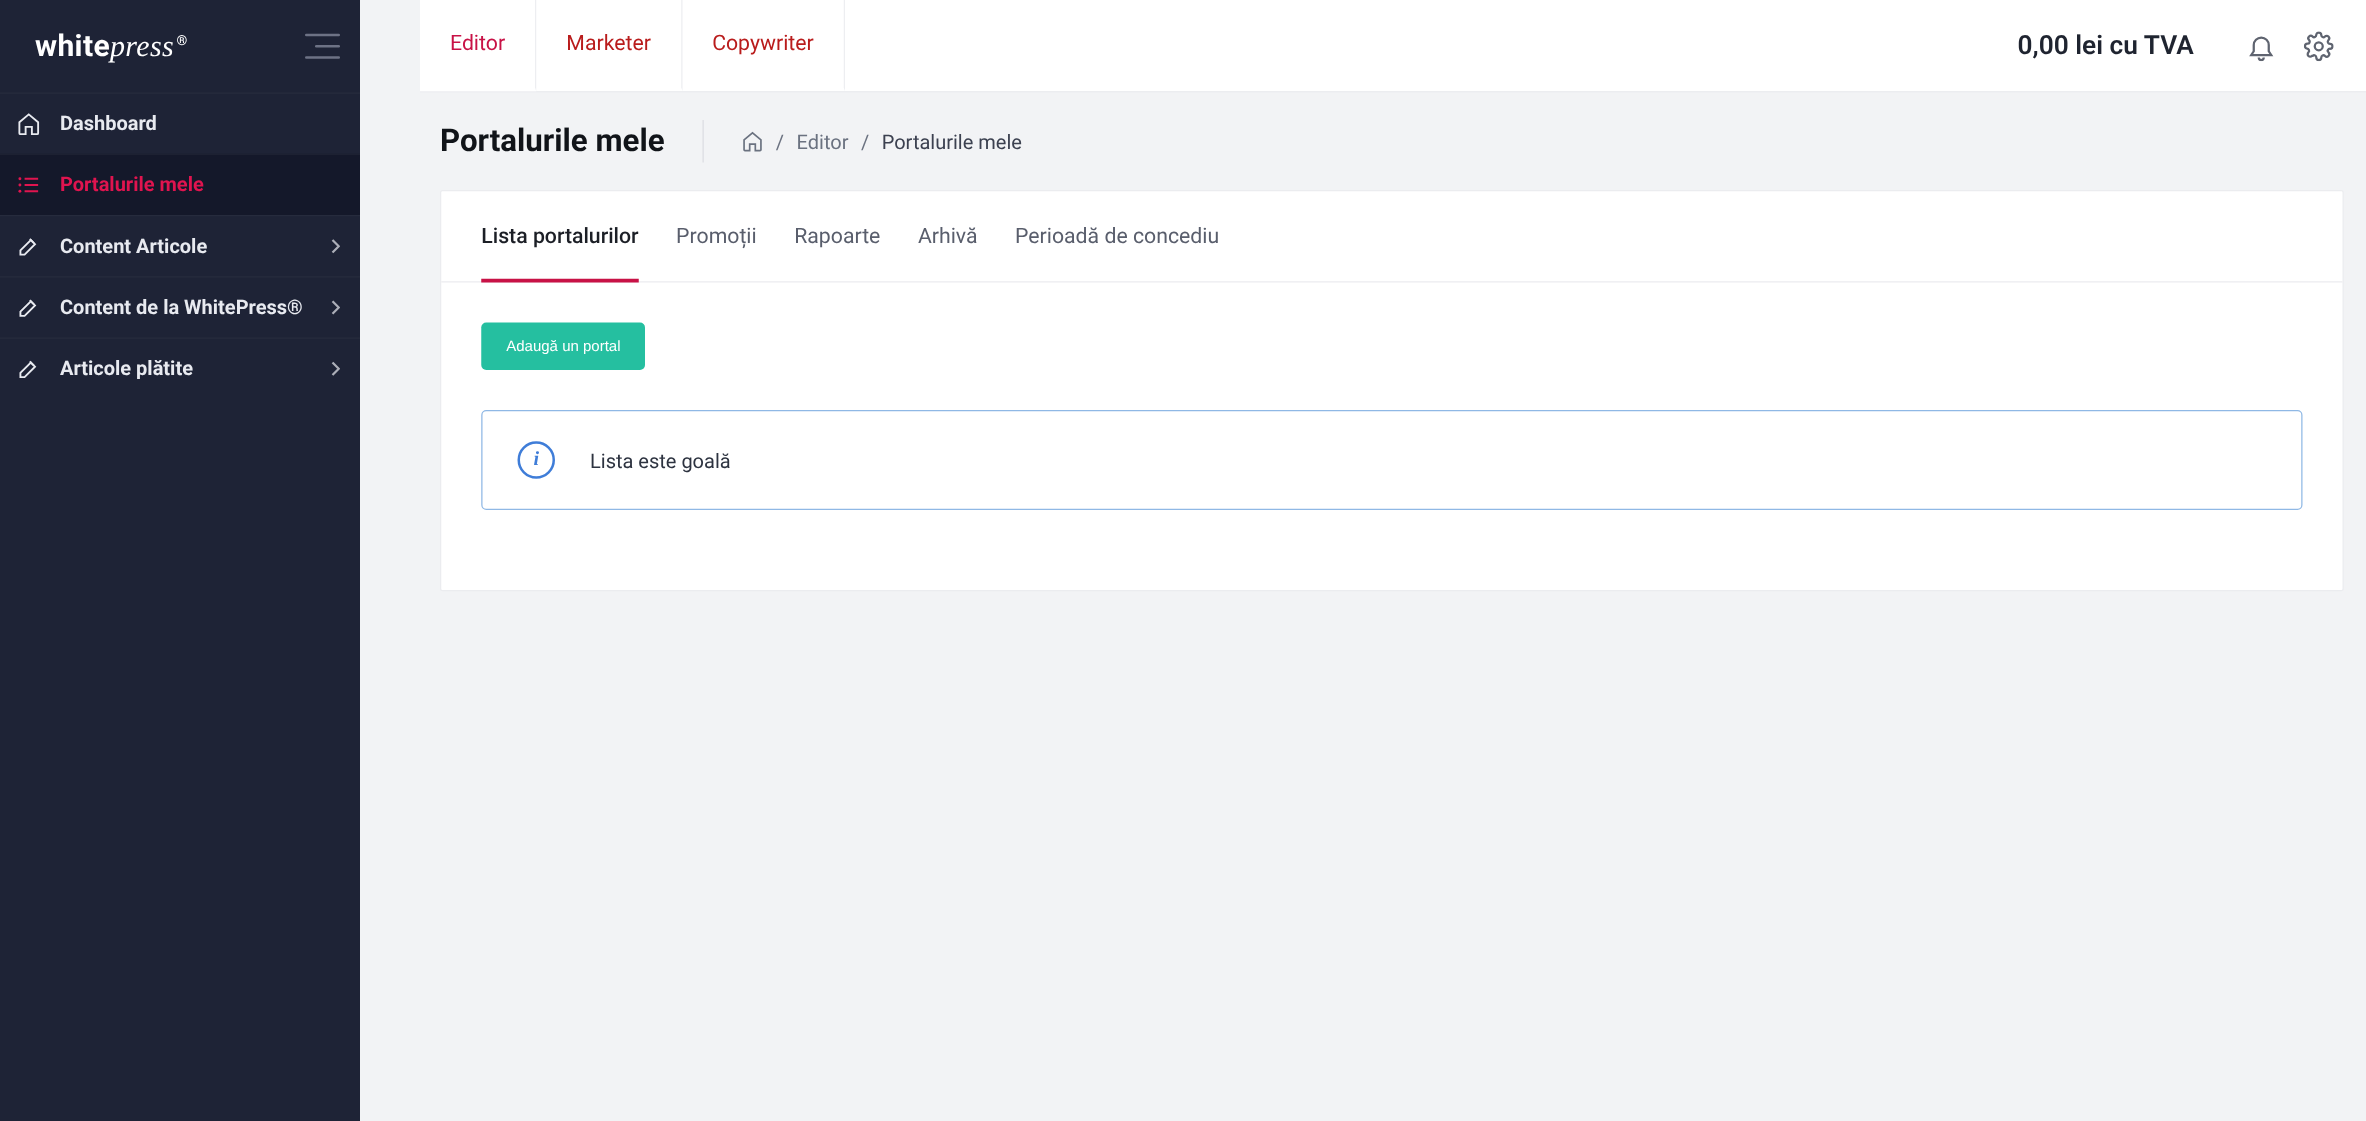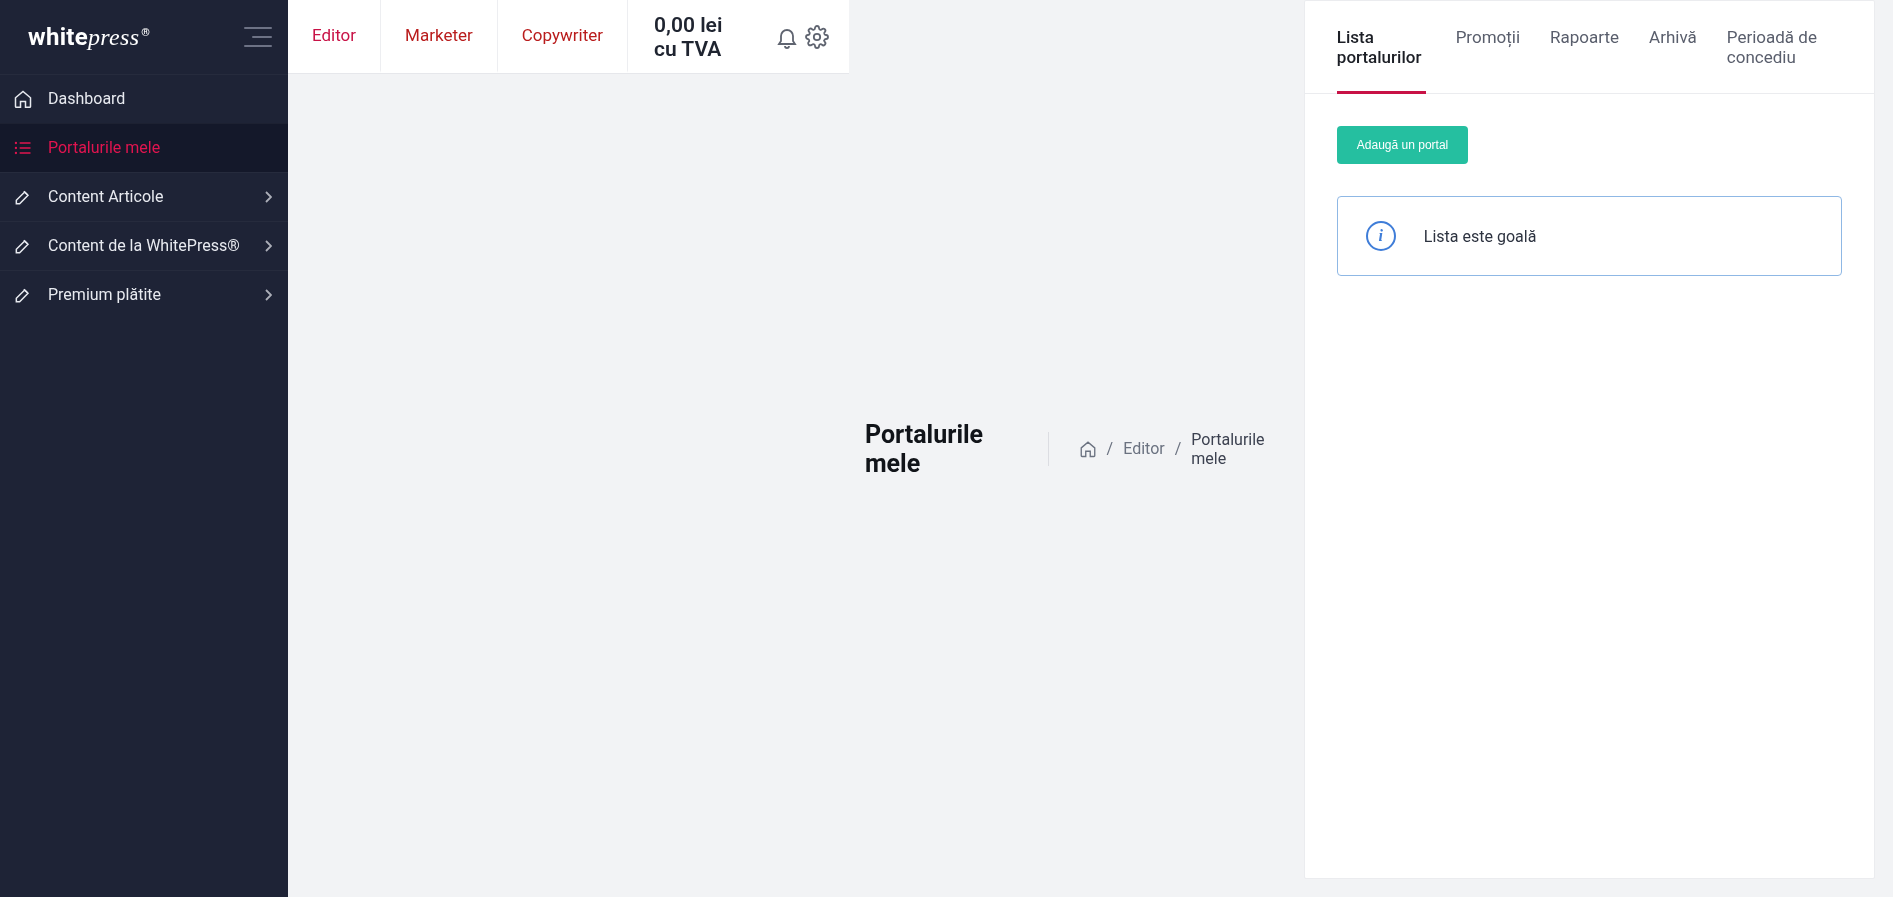--- a/index.html
+++ b/index.html
@@ -45,31 +45,32 @@
   .hamburger span:nth-child(2){ width: 70%; align-self:flex-end; }
 
   .nav-item {
     display:flex; align-items:center; gap:14px;
     padding: 14px 16px 14px 12px;
     font-size: 16px;
     color:#e8eaf0;
     border-top: 1px solid rgba(255,255,255,0.04);
     cursor:pointer;
     position:relative;
+    font-weight:bold;
   }
   .nav-item.active {
     background:#14182a;
     color:#e0144f;
   }
   .nav-item .icon-slot { width:22px; display:flex; justify-content:center; color:inherit; }
   .nav-item .chev { margin-left:auto; opacity:0.7; }
   .nav-item .label { flex:1; line-height:1.25; }
 
   
-  .main { flex:1; display:flex; min-width:0; }
+  .main { flex:1; display:flex; flex-direction:column; min-width:0;margin-left:48px; }
 
   
   .topbar {
     background:#ffffff;
     border-bottom:1px solid #e6e7eb;
     display:flex;
     align-items:stretch;
     height:74px;
   }
   .role-tab {
@@ -220,21 +221,21 @@
       </span>
     </div>
 
     <div class="nav-item">
       <span class="icon-slot">
         <svg width="20" height="20" viewBox="0 0 24 24" fill="none" stroke="currentColor" stroke-width="1.8">
             <path d="M4 20h4l10-10-4-4L4 16z"></path>
             <path d="M13 5l4 4"></path>
           </svg>
       </span>
-      <span class="label">Premium plătite</span>
+      <span class="label">Articole plătite</span>
       <span class="chev">
         <svg width="8" height="12" viewBox="0 0 8 12" fill="none" stroke="currentColor" stroke-width="1.8">
             <path d="M2 1l5 5-5 5"></path>
           </svg>
       </span>
     </div>
   </aside>
 
   <div class="main">
 

